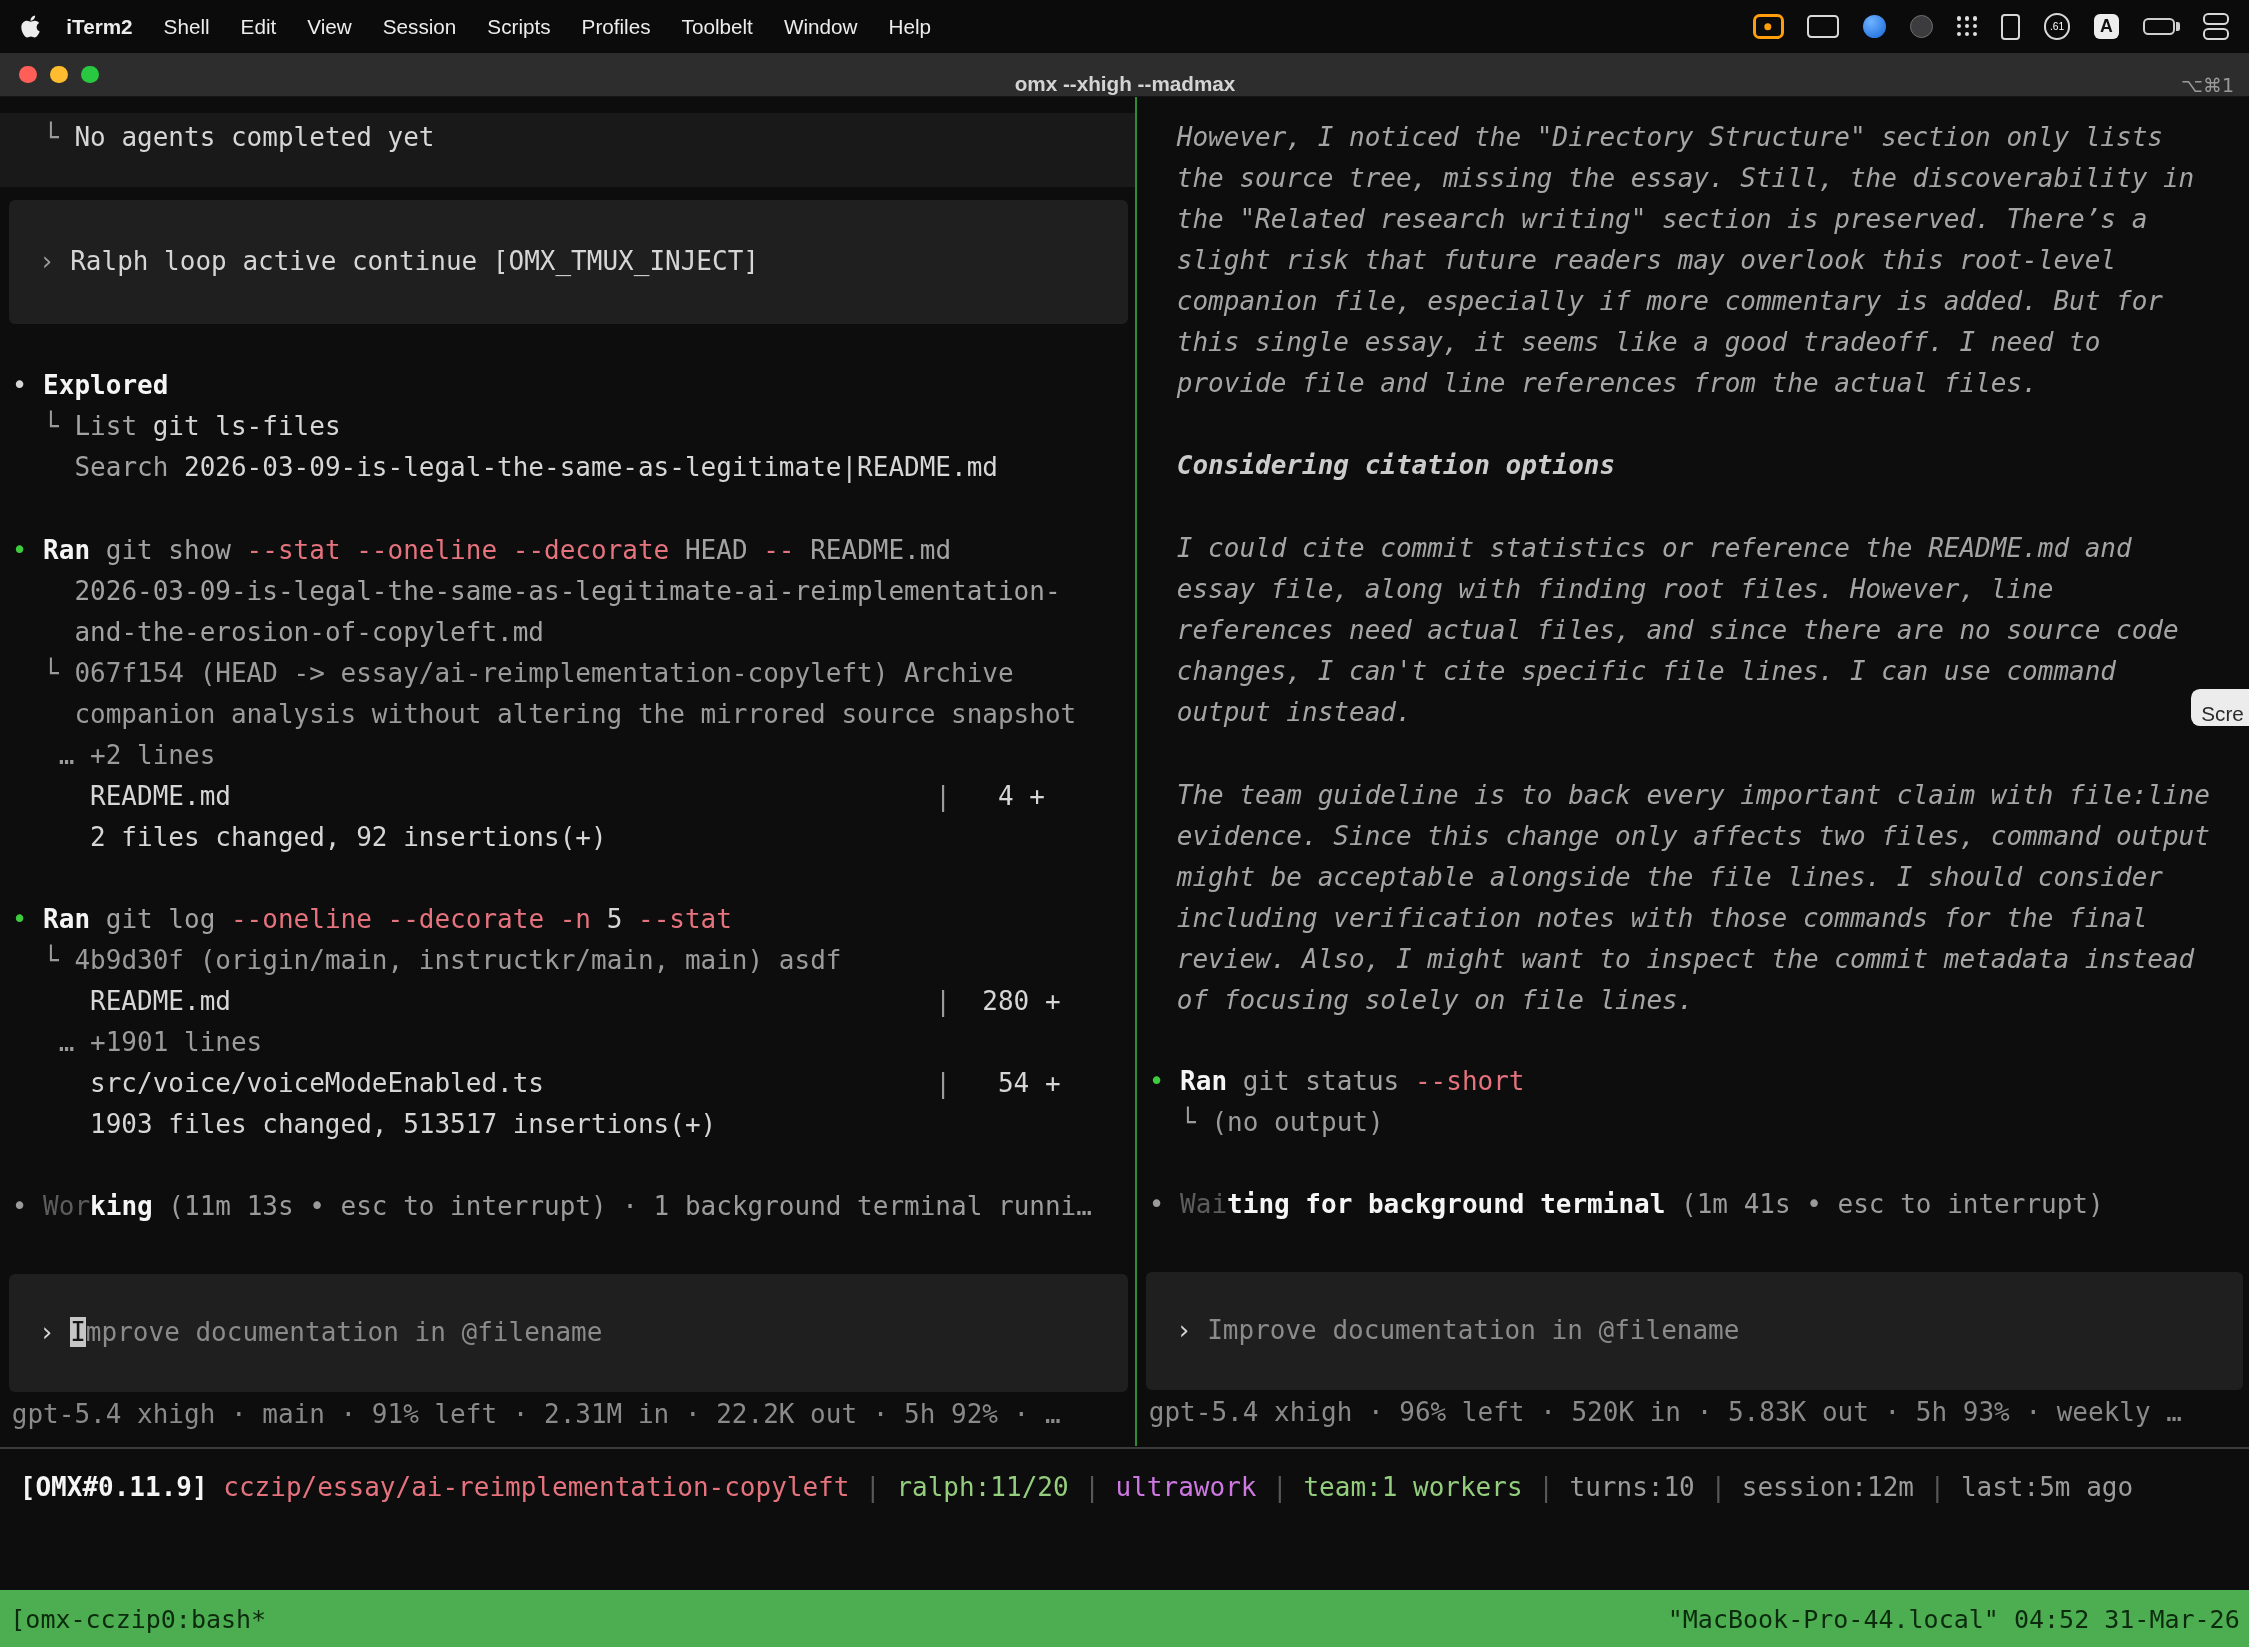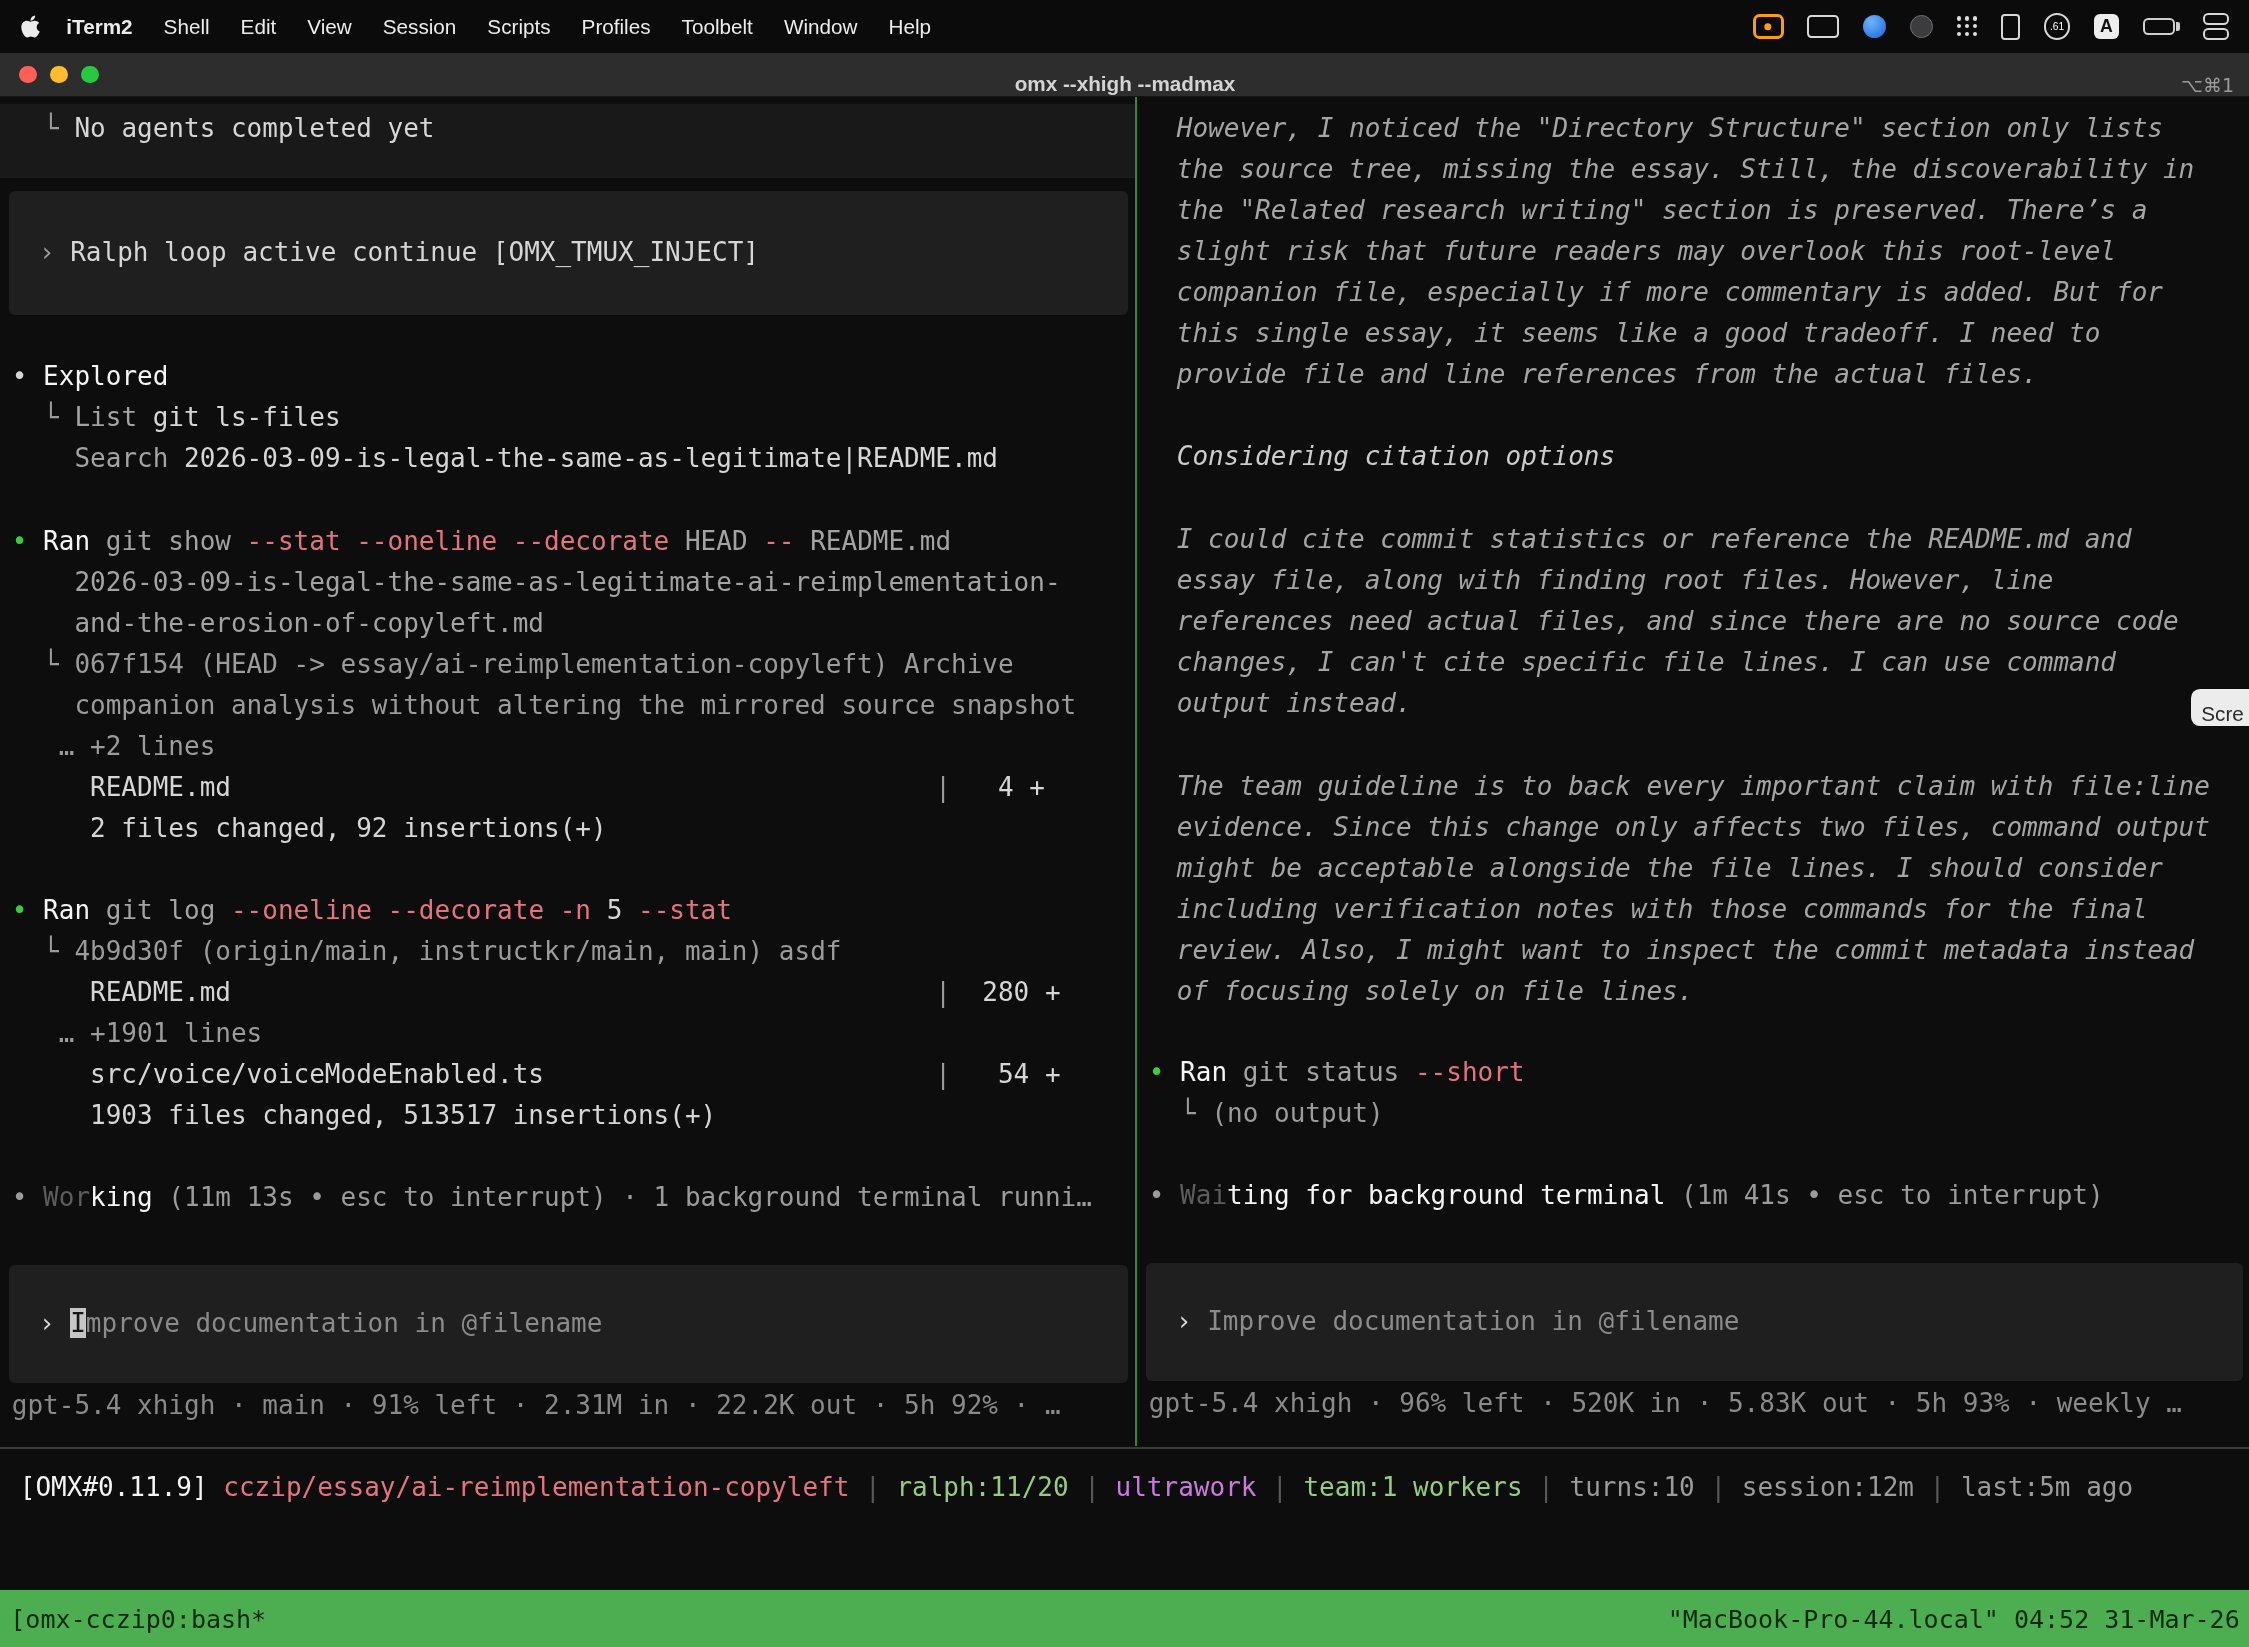--- a/index.html
+++ b/index.html
@@ -44,21 +44,21 @@
     font-family:"Liberation Sans",sans-serif;box-sizing:border-box;}
   .traffic{position:absolute;left:19px;top:0;height:100%;display:flex;align-items:center;gap:13.3px;}
   .light{width:17.7px;height:17.7px;border-radius:50%;}
   .l-red{background:#ff5f57;} .l-yellow{background:#febc2e;} .l-green{background:#28c840;}
   .win-title{font-size:20.7px;font-weight:700;color:#d4d4d4;}
   .shortcut-hint{position:absolute;right:16px;font-size:19px;color:#9a9a9a;
     font-family:"DejaVu Sans",sans-serif;}
 
   
   .terminal{position:absolute;top:97px;left:0;width:100%;height:1550px;background:#0d0d0d;}
-  .pane{position:absolute;top:7px;height:1349px;overflow:hidden;font-size:26px;}
+  .pane{position:absolute;top:16px;height:1349px;overflow:hidden;font-size:26px;}
   .pane-left{left:0;width:1135px;}
   .pane-right{left:1137px;width:1113px;}
   .tl{height:41px;line-height:41px;white-space:pre;padding-left:11.8px;color:#d6d6d6;}
   .panel{background:#1f1f1f;border-radius:5.9px;margin:0 7.4px 0 8.9px;
     display:flex;flex-direction:column;justify-content:center;}
   .panel .tl{padding-left:30px;}
   .inject-panel{height:124px;}
   .input-panel{height:118px;}
   .scroll-strip{background:#191919;height:74px;padding-top:3.7px;box-sizing:border-box;}
   .para{margin-left:28px;font-style:italic;}
@@ -75,21 +75,21 @@
   
   .sp3{height:2.2px;} .sp5{height:3.7px;} .sp17{height:12.5px;} .sp54{height:40px;}
   .sp55{height:41px;} .sp56{height:41px;} .sp57{height:42px;} .sp63{height:47px;}
 
   
   .c-w{color:#d6d6d6;} .c-br{color:#f5f5f5;} .c-g{color:#9b9b9b;} .c-d{color:#5c5c5c;}
   .c-bl{color:#a3a3a3;} .c-rd{color:#e5737e;} .c-gr{color:#3ecb3e;} .c-gr2{color:#93cd7d;}
   .c-mg{color:#cd77e0;} .c-ghost{color:#8b8b8b;} .c-st{color:#8a8a8a;} .c-sep{color:#585858;}
   .c-pg{color:#a5a5a5;} .c-ph{color:#cccccc;}
   .c-cur{background:#c6c6c6;color:#161616;}
-  .bd{font-weight:400;}
+  .bd{font-weight:700;}
 </style>
 </head>
 <body>
 
 <div class="menu-bar">
   <span class="apple">
     <svg width="19" height="25" viewBox="0 0 384 512">
         <path d="M318.7 268.7c-.2-36.7 16.4-64.4 50-84.8-18.8-26.9-47.2-41.7-84.7-44.6-35.5-2.8-74.3 20.7-88.5 20.7-15 0-49.4-19.7-76.4-19.7C63.3 141.2 4 184.8 4 273.5q0 39.3 14.4 81.2c12.8 36.7 59 126.7 107.2 125.2 25.2-.6 43-17.9 75.8-17.9 31.8 0 48.3 17.9 76.4 17.9 48.6-.7 90.4-82.5 102.6-119.3-65.2-30.7-61.7-90-61.7-91.9zm-56.6-164.2c27.3-32.4 24.8-61.9 24-72.5-24.1 1.4-52 16.4-67.9 34.9-17.5 19.8-27.8 44.3-25.6 71.9 26.1 2 49.9-11.4 69.5-34.3z"></path>
       </svg>
   </span>

